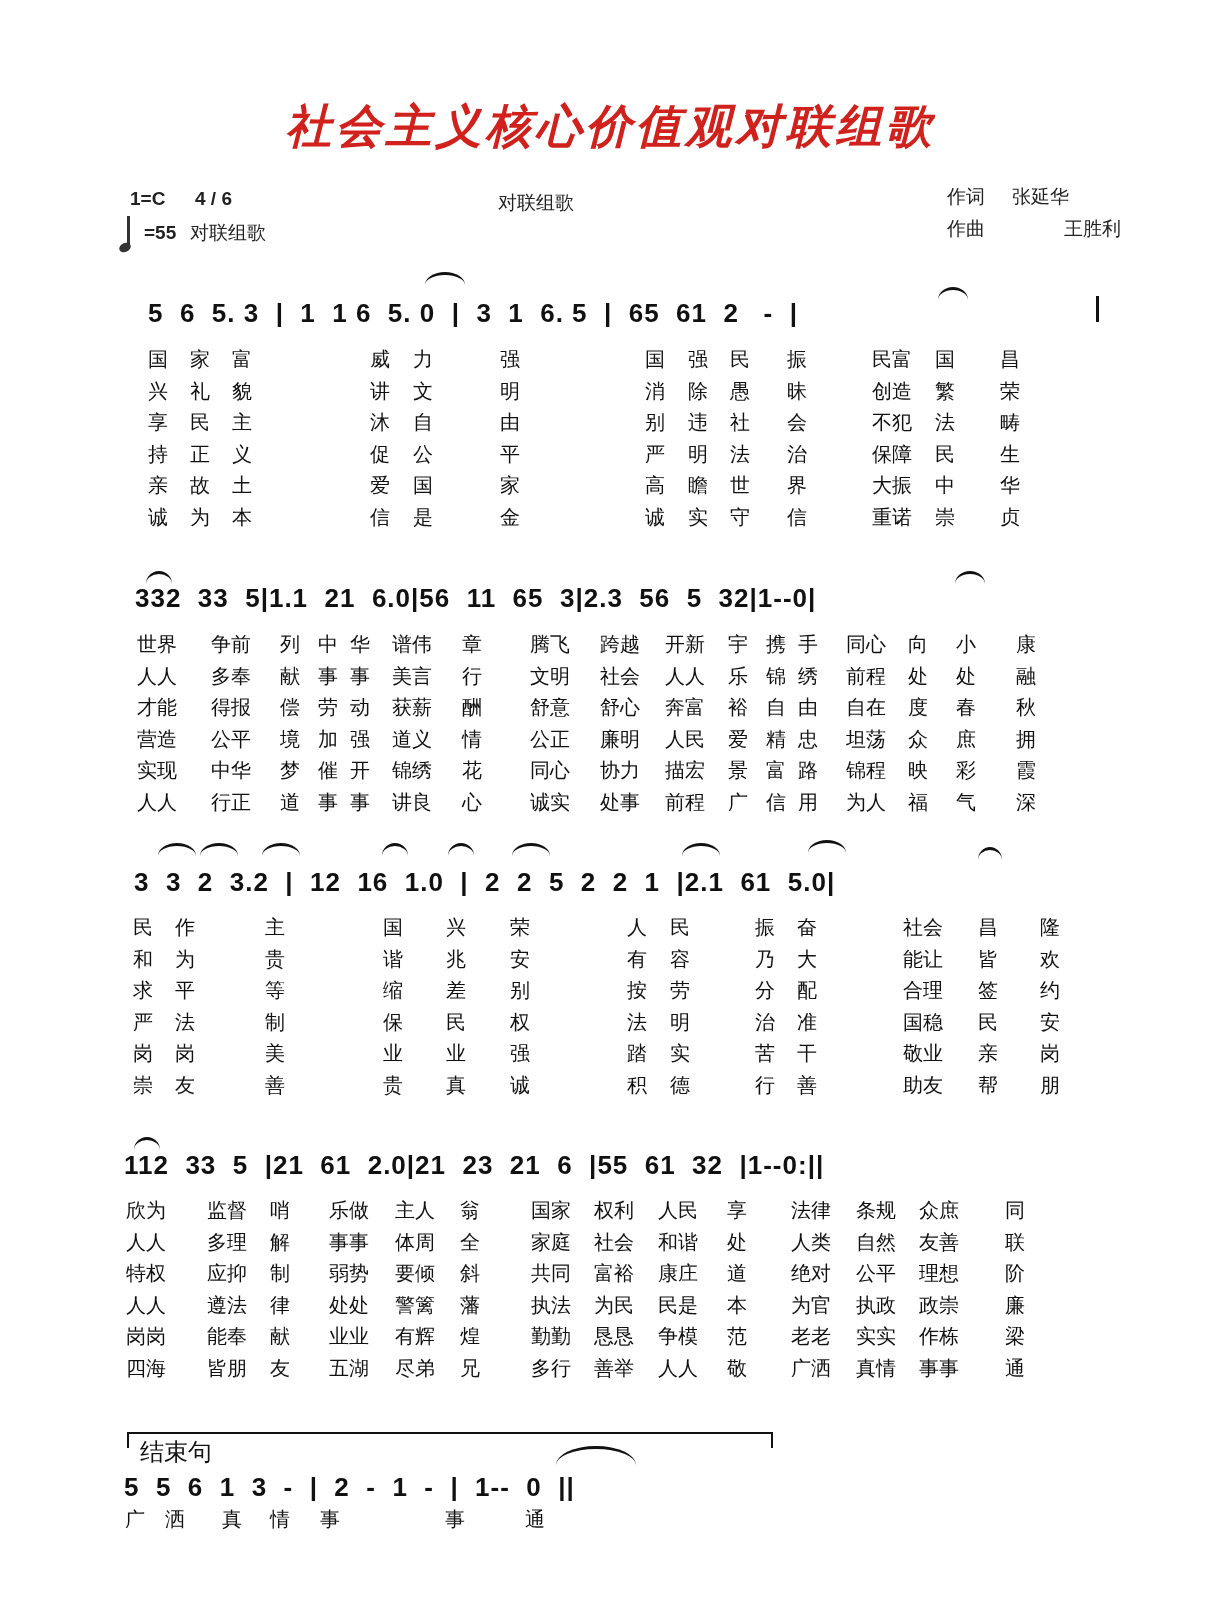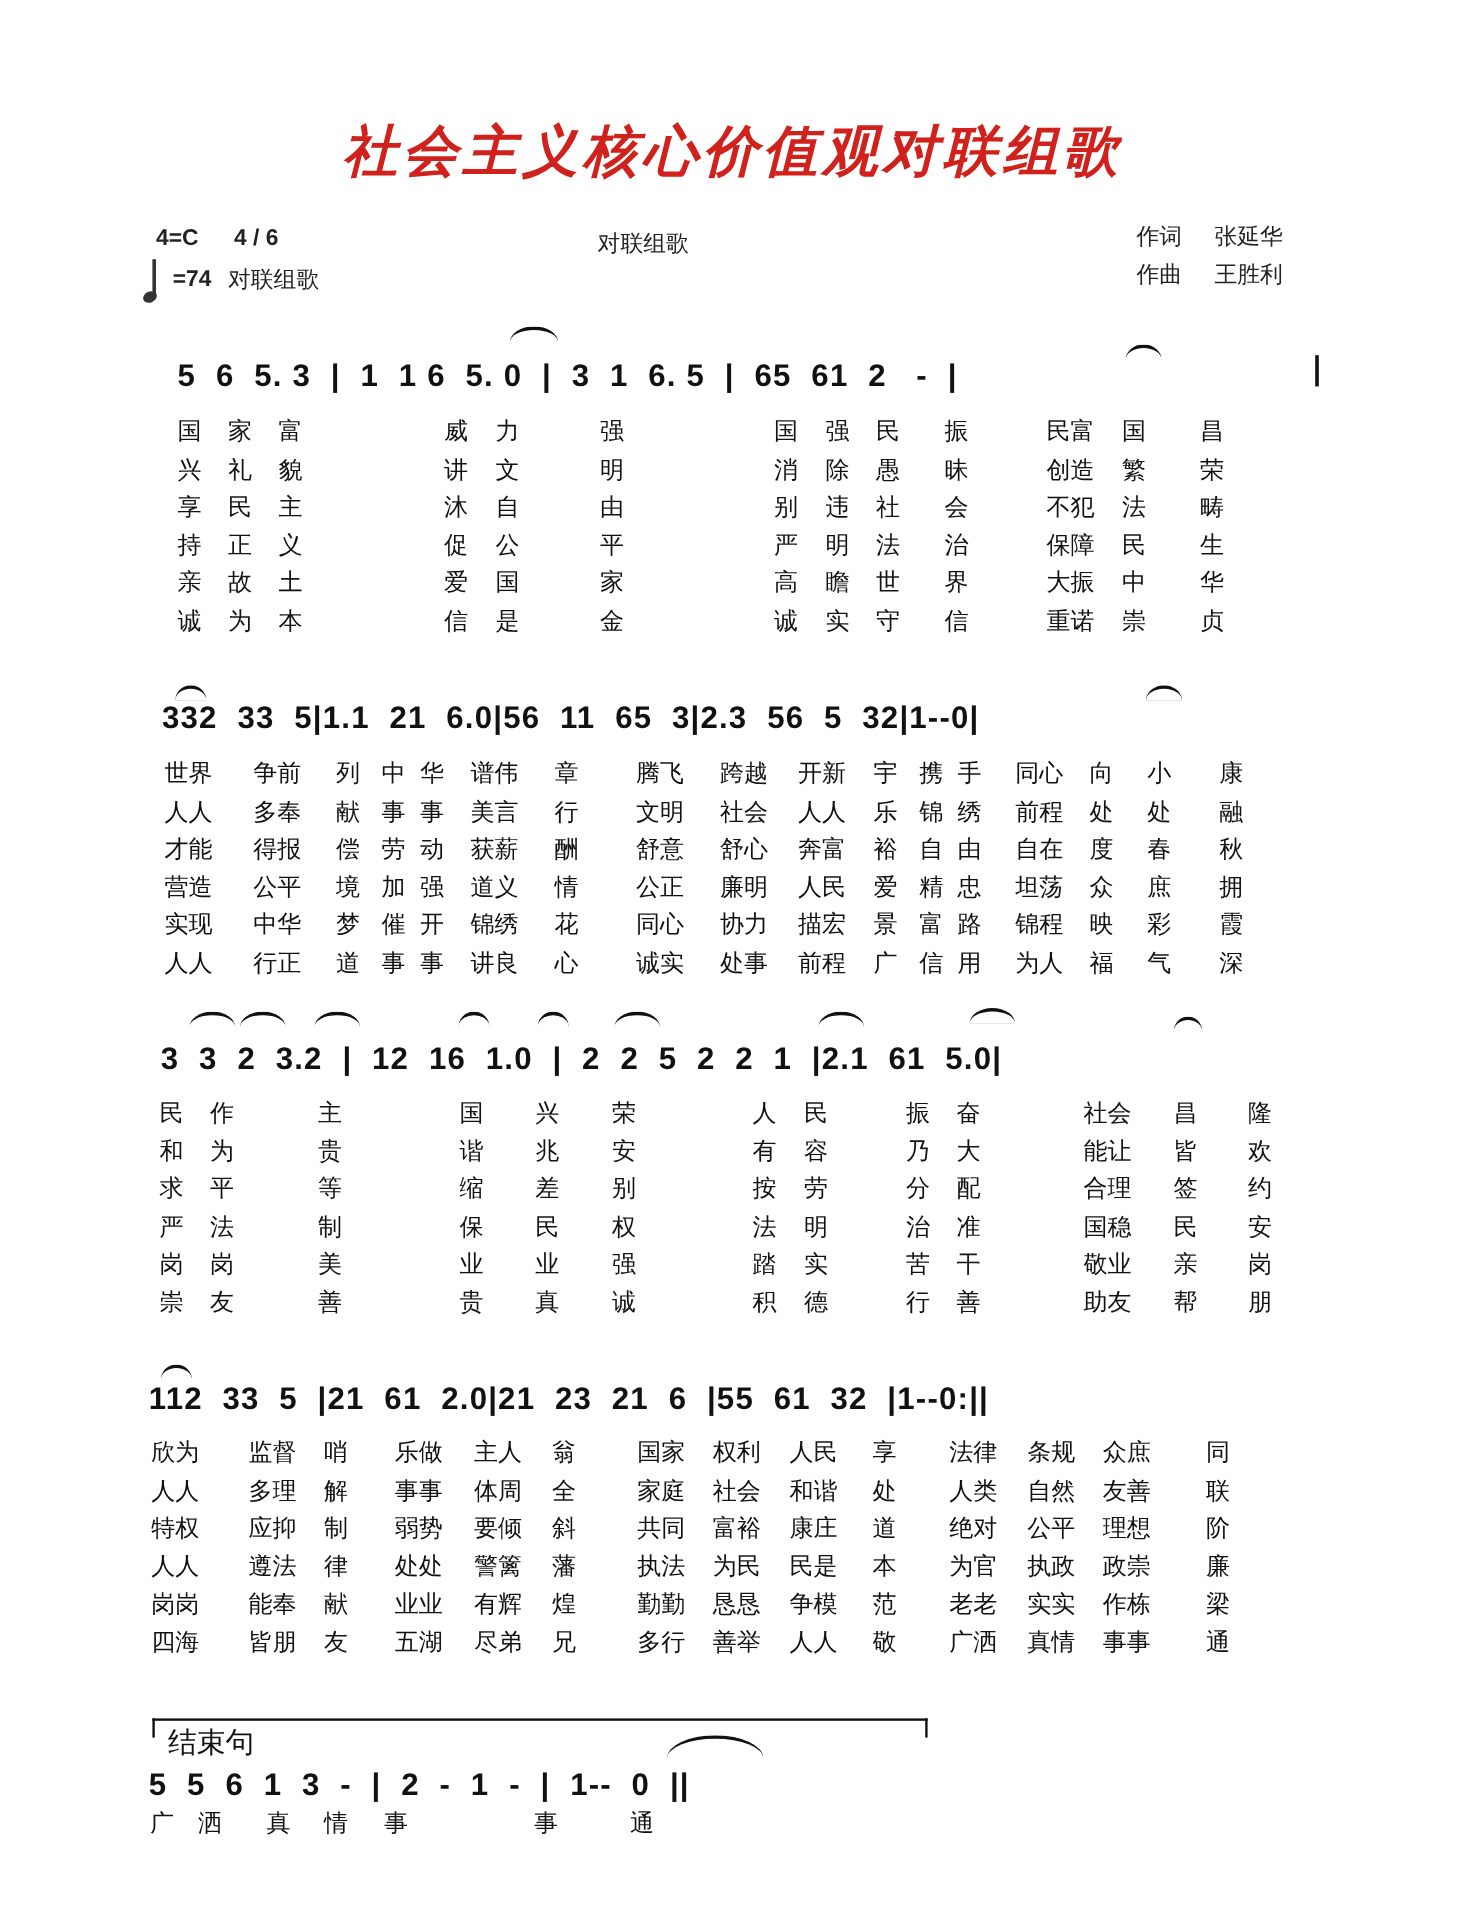--- a/index.html
+++ b/index.html
@@ -16,33 +16,33 @@
   .lyric-row span { position:absolute; top:0; }
   .bracket { border:2px solid #111; border-bottom:none; }
   .quarter-note { width:6px; height:32px; border-left:3px solid #333; }
   .quarter-head { width:12px; height:9px; background:#333; border-radius:50%; transform:rotate(-25deg); }
 </style>
 </head>
 <body>
 
 <div class="abs title">社会主义核心价值观对联组歌</div>
 
-<div class="abs meta" style="left:130px;top:188px;">4=C</div>
+<div class="abs meta" style="left:130px;top:188px;">1=C</div>
 <div class="abs meta" style="left:195px;top:188px;">4 / 6</div>
 <div class="abs" style="left:117px;top:216px;">
   <div class="abs quarter-note" style="left:10px;top:0;"></div>
   <div class="abs quarter-head" style="left:2px;top:27px;"></div>
 </div>
-<div class="abs meta" style="left:144px;top:222px;">=74</div>
+<div class="abs meta" style="left:144px;top:222px;">=55</div>
 <div class="abs meta-cn" style="left:190px;top:220px;">对联组歌</div>
 <div class="abs meta-cn" style="left:498px;top:190px;">对联组歌</div>
 <div class="abs meta-cn" style="left:947px;top:184px;">作词</div>
 <div class="abs meta-cn" style="left:1012px;top:184px;">张延华</div>
 <div class="abs meta-cn" style="left:947px;top:216px;">作曲</div>
-<div class="abs meta-cn" style="left:1012px;top:216px;">王胜利</div>
+<div class="abs meta-cn" style="left:1064px;top:216px;">王胜利</div>
 
 <div class="abs notes" style="left:148px;top:298px;">5  6  5. 3  |  1  1 6  5. 0  |  3  1  6. 5  |  65  61  2   -  |</div>
 <div class="abs slur" style="left:425px;top:272px;width:40px;"></div>
 <div class="abs slur" style="left:938px;top:287px;width:30px;"></div>
 <div class="abs" style="left:1096px;top:296px;width:3px;height:26px;background:#111;"></div>
 
 <div id="sec0" class="abs" style="left:0;top:346px;width:1221px;height:200px;">
     <div class="lyric-row" style="top: 0px;"><span style="left: 148px;">国</span><span style="left: 190px;">家</span><span style="left: 232px;">富</span><span style="left: 370px;">威</span><span style="left: 413px;">力</span><span style="left: 500px;">强</span><span style="left: 645px;">国</span><span style="left: 688px;">强</span><span style="left: 730px;">民</span><span style="left: 787px;">振</span><span style="left: 872px;">民富</span><span style="left: 935px;">国</span><span style="left: 1000px;">昌</span></div>
     <div class="lyric-row" style="top: 31.6px;"><span style="left: 148px;">兴</span><span style="left: 190px;">礼</span><span style="left: 232px;">貌</span><span style="left: 370px;">讲</span><span style="left: 413px;">文</span><span style="left: 500px;">明</span><span style="left: 645px;">消</span><span style="left: 688px;">除</span><span style="left: 730px;">愚</span><span style="left: 787px;">昧</span><span style="left: 872px;">创造</span><span style="left: 935px;">繁</span><span style="left: 1000px;">荣</span></div>
     <div class="lyric-row" style="top: 63.2px;"><span style="left: 148px;">享</span><span style="left: 190px;">民</span><span style="left: 232px;">主</span><span style="left: 370px;">沐</span><span style="left: 413px;">自</span><span style="left: 500px;">由</span><span style="left: 645px;">别</span><span style="left: 688px;">违</span><span style="left: 730px;">社</span><span style="left: 787px;">会</span><span style="left: 872px;">不犯</span><span style="left: 935px;">法</span><span style="left: 1000px;">畴</span></div>

